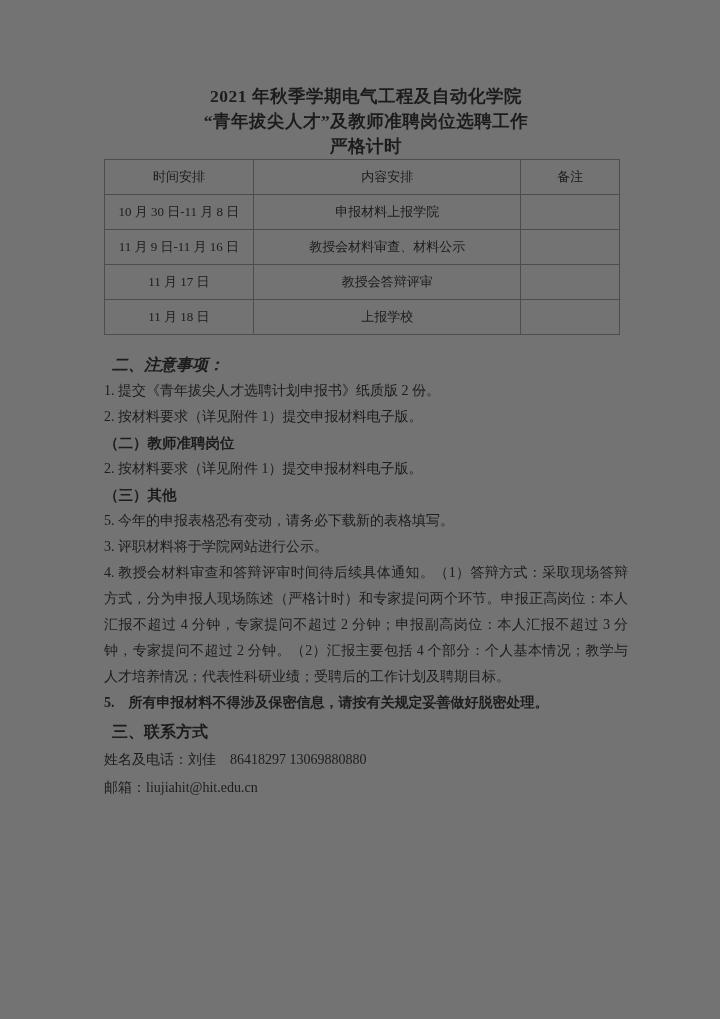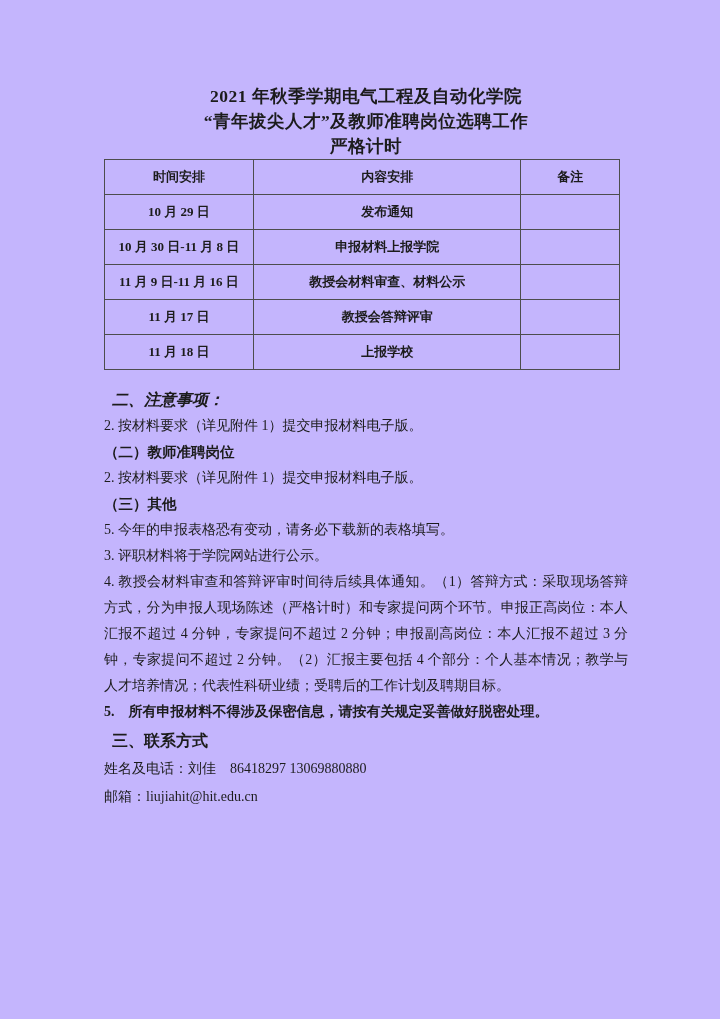--- a/index.html
+++ b/index.html
@@ -5,21 +5,21 @@
   html, body {
     margin: 0;
     padding: 0;
     background: #ffffff;
   }
   .page {
     position: relative;
     width: 720px;
     height: 1019px;
     box-sizing: border-box;
-    background: #c4b5fd;
+    background: #737373;
     color: #1c1c1c;
     font-family: "Liberation Serif", "DejaVu Serif", serif;
     padding: 84px 92px 0 104px;
     overflow: hidden;
   }
   
   .doc-title {
     text-align: center;
     font-weight: bold;
     font-size: 17.5px;
@@ -44,21 +44,21 @@
     table-layout: fixed;
     width: 516px;
     font-size: 13px;
   }
   .schedule-table th,
   .schedule-table td {
     border: 1px solid #4d4d4d;
     height: 34px;
     text-align: center;
     vertical-align: middle;
-    font-weight: bold;
+    font-weight: normal;
     padding: 0 2px;
     overflow: hidden;
   }
   .col-time    { width: 148px; }
   .col-content { width: 266px; }
   .col-note    { width: 98px;  }
   
   .notes {
     margin-top: 17px;
     font-size: 14px;
@@ -122,25 +122,20 @@
     </colgroup>
     <thead>
       <tr>
         <th>时间安排</th>
         <th>内容安排</th>
         <th>备注</th>
       </tr>
     </thead>
     <tbody>
       <tr>
-        <td>10 月 29 日</td>
-        <td>发布通知</td>
-        <td></td>
-      </tr>
-      <tr>
         <td>10 月 30 日-11 月 8 日</td>
         <td>申报材料上报学院</td>
         <td></td>
       </tr>
       <tr>
         <td>11 月 9 日-11 月 16 日</td>
         <td>教授会材料审查、材料公示</td>
         <td></td>
       </tr>
       <tr>
@@ -152,20 +147,21 @@
         <td>11 月 18 日</td>
         <td>上报学校</td>
         <td></td>
       </tr>
     </tbody>
   </table>
 
   <section class="notes">
     <h2 class="sec-heading">二、注意事项：</h2>
 
+    <p class="note-item">1. 提交《青年拔尖人才选聘计划申报书》纸质版 2 份。</p>
     <p class="note-item">2. 按材料要求（详见附件 1）提交申报材料电子版。</p>
 
     <h3 class="sub-heading">（二）教师准聘岗位</h3>
     <p class="note-item">2. 按材料要求（详见附件 1）提交申报材料电子版。</p>
 
     <h3 class="sub-heading">（三）其他</h3>
     <p class="note-item">5. 今年的申报表格恐有变动，请务必下载新的表格填写。</p>
     <p class="note-item">3. 评职材料将于学院网站进行公示。</p>
     <p class="note-item">4. 教授会材料审查和答辩评审时间待后续具体通知。（1）答辩方式：采取现场答辩方式，分为申报人现场陈述（严格计时）和专家提问两个环节。申报正高岗位：本人汇报不超过 4 分钟，专家提问不超过 2 分钟；申报副高岗位：本人汇报不超过 3 分钟，专家提问不超过 2 分钟。（2）汇报主要包括 4 个部分：个人基本情况；教学与人才培养情况；代表性科研业绩；受聘后的工作计划及聘期目标。</p>
     <p class="note-item bold">5.　所有申报材料不得涉及保密信息，请按有关规定妥善做好脱密处理。</p>

